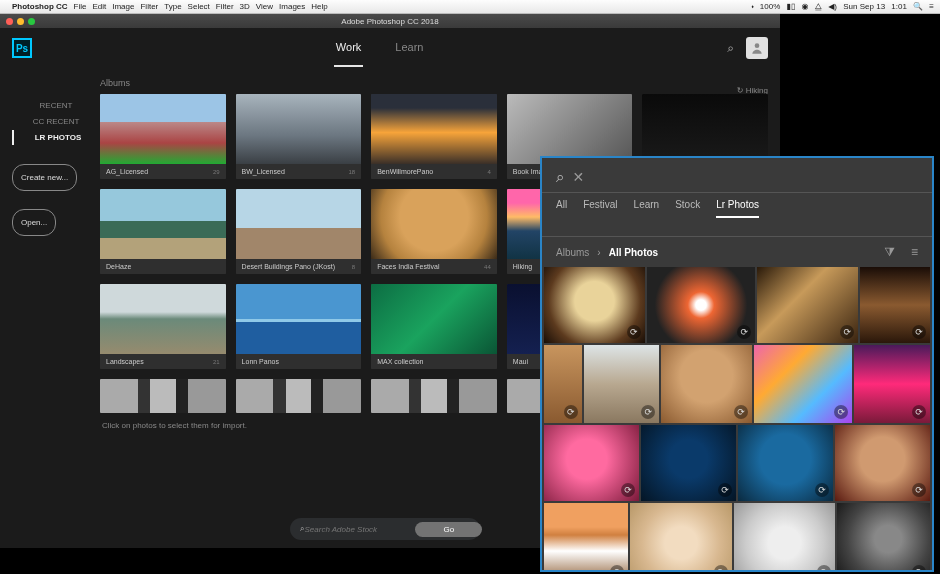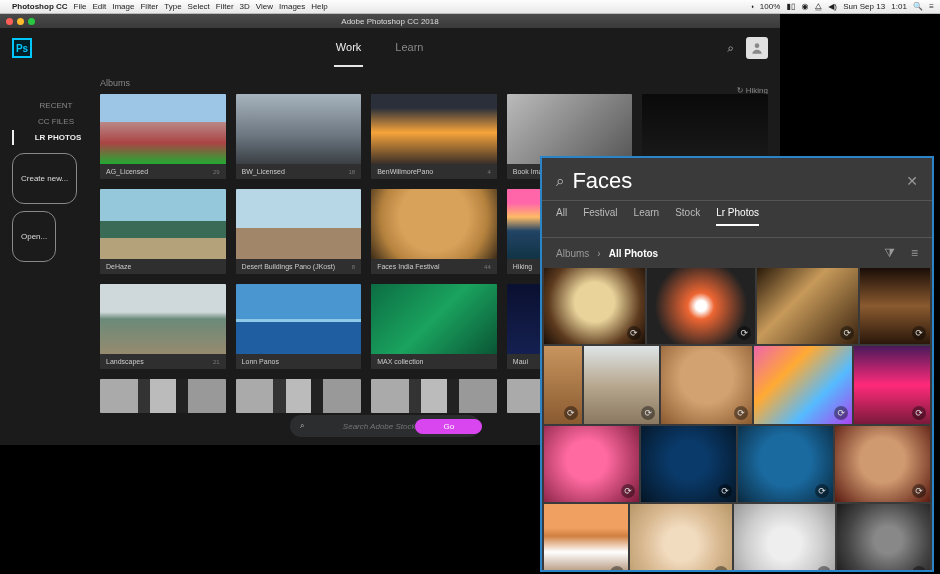--- a/index.html
+++ b/index.html
@@ -31,21 +31,21 @@
   .avatar{ width:22px; height:22px; background:#e0e0e0; border-radius:3px; display:flex; align-items:center; justify-content:center; }
   .avatar svg{ width:14px; height:14px; fill:#888; }
 
   .refresh{ position:absolute; right:12px; top:58px; font-size:8px; color:#888; }
   .refresh::before{ content:"↻ "; }
 
   .content{ display:flex; padding:10px 12px 0 12px; }
   .leftnav{ width:88px; font-size:8px; padding-top:20px; }
   .leftnav .navitem{ color:#888; padding:3px 2px; margin-bottom:1px;text-align:center; }
   .leftnav .navitem.active{ color:#eee; font-weight:600; border-left:2px solid #eee; padding-left:4px; }
-  .leftnav .navbtn{ border:1px solid #888; border-radius:12px; color:#ddd; font-size:8px; padding:20px 8px; margin-top:7px; display:inline-block; text-align:center; }
+  .leftnav .navbtn{ border:1px solid #888; border-radius:12px; color:#ddd; font-size:8px; padding:8px 8px; margin-top:18px; display:inline-block; text-align:center; }
 
   .grid-area{ flex:1; }
   .section-label{ font-size:9px; color:#888; margin-bottom:6px; }
   .album-grid{ display:grid; grid-template-columns:repeat(5,1fr); gap:10px; }
   .album{ background:#2a2a2a; border-radius:1px; overflow:hidden; }
   .thumb{ height:70px; position:relative; }
   .album .cap{ display:flex; justify-content:space-between; align-items:center; padding:4px 6px; font-size:7px; background:#2f2f2f; }
   .album .cnt{ color:#777; font-size:6px; }
   .album.partial .thumb{ height:34px; }
   .hint{ font-size:8px; color:#888; padding:8px 2px 14px; }
@@ -61,30 +61,30 @@
   .g-face{background:radial-gradient(circle at 50% 40%,#d9a25b 45%,#b5823e 70%,#3a2a18);}
   .g-sunset{background:linear-gradient(#f6a 20%,#fb6 40%,#246 60%,#134);}
   .g-land{background:linear-gradient(#cfd9db 40%,#6b8a7a 50%,#968b6e);}
   .g-ocean{background:linear-gradient(#4a96d0 50%,#8fc9e8 50% 55%,#1f5ea0 55%);}
   .g-green{background:linear-gradient(135deg,#0c6d43,#1aa35e,#0a5535);}
   .g-blue{background:linear-gradient(#0a1030,#142050);}
   .g-bw2{background:linear-gradient(90deg,#aaa 30%,#333 30% 40%,#bbb 40% 60%,#222 60% 70%,#999 70%);}
 
   
   .stock-pill{ position:absolute; left:290px; bottom:8px; width:190px; height:22px; background:#2b2d2f; border-radius:12px; display:flex; align-items:center; padding:0 3px 0 10px; font-size:8px; }
-  .stock-pill input{ flex:1; background:none; border:none; color:#999; font-style:italic; font-size:8px; outline:none;text-align:right; }
-  .stock-go{ background:#d946ef; color:#fff; border-radius:10px; padding:3px 28px; font-size:8px; }
+  .stock-pill input{ flex:1; background:none; border:none; color:#999; font-style:italic; font-size:8px; outline:none; }
+  .stock-go{ background:#737373; color:#fff; border-radius:10px; padding:3px 28px; font-size:8px; }
 
   
   .panel{ position:absolute; left:540px; top:156px; width:394px; height:416px; background:#3a3a3a; border:2px solid #2a85c8; overflow:hidden; }
   .panel-search{ display:flex; align-items:center; padding:10px 14px 6px; gap:8px; border-bottom:1px solid #555; }
   .panel-search .mag{ font-size:15px; color:#bbb; }
   .panel-search input{ flex:1; background:none; border:none; color:#fff; font-size:22px; font-weight:300; outline:none; }
   .panel-search .close{ color:#999; font-size:14px; }
-  .panel-tabs{ display:flex; gap:16px; padding:6px 14px 11px; font-size:10px; border-bottom:1px solid #555; }
+  .panel-tabs{ display:flex; gap:16px; padding:6px 14px 18px; font-size:10px; border-bottom:1px solid #555; }
   .panel-tab{ color:#bbb; padding-bottom:6px; }
   .panel-tab.active{ color:#fff; border-bottom:2px solid #fff; }
   .panel-crumb{ display:flex; align-items:center; gap:8px; padding:8px 14px; font-size:10px; }
   .panel-crumb .c1{ color:#999; }
   .panel-crumb .c2{ color:#fff; font-weight:600; }
   .panel-crumb .spacer{ flex:1; }
   .panel-crumb .ico{ color:#999; font-size:12px; margin-left:8px; }
   .panel-grid{ display:grid; gap:2px; padding:0 2px; }
   .row{ display:grid; gap:2px; }
   .cell{ height:76px; position:relative; overflow:hidden; }
@@ -149,21 +149,21 @@
 
 <div class="titlebar">
   <div class="traffic">
     <span class="tr-r"></span>
     <span class="tr-y"></span>
     <span class="tr-g"></span>
   </div>
   <span>Adobe Photoshop CC 2018</span>
 </div>
 
-<div class="ps-window" style="height:417px;">
+<div class="ps-window" style="height:520px;">
   <div class="ps-header">
     <div class="ps-logo">Ps</div>
     <div class="header-tabs">
       <div class="header-tab active">Work</div>
       <div class="header-tab">Learn</div>
     </div>
     <div class="header-right">
       <span class="search-ico">⌕</span>
       <div class="avatar">
         <svg viewBox="0 0 24 24">
@@ -172,21 +172,21 @@
           </svg>
       </div>
     </div>
   </div>
 
   <div class="refresh">Hiking</div>
 
   <div class="content">
     <div class="leftnav">
       <div class="navitem">RECENT</div>
-      <div class="navitem">CC FILES</div>
+      <div class="navitem">CC RECENT</div>
       <div class="navitem active">LR PHOTOS</div>
       <div class="navbtn">Create new...</div><br>
       <div class="navbtn">Open...</div>
     </div>
 
     <div class="grid-area">
       <div class="section-label">Albums</div>
       <div class="album-grid" id="album-grid">
           <div class="album">
             <div class="thumb g-red"></div>
@@ -304,34 +304,34 @@
           <div class="album partial">
             <div class="thumb g-bw2"></div>
           </div>
           <div class="album partial">
             <div class="thumb g-bw2"></div>
           </div>
           <div class="album partial">
             <div class="thumb g-bw2"></div>
           </div>
         </div>
+      <div class="hint">Click on photos to select them for import.</div>
     </div>
   </div>
 
   <div class="stock-pill">
     <span>⌕</span>
     <input placeholder="Search Adobe Stock" style="">
     <span class="stock-go">Go</span>
   </div>
 </div>
 
 <div class="panel">
   <div class="panel-search">
     <span class="mag">⌕</span>
-    <input value="Faces" style="">
     <span class="close">✕</span>
   </div>
   <div class="panel-tabs">
     <div class="panel-tab">All</div>
     <div class="panel-tab">Festival</div>
     <div class="panel-tab">Learn</div>
     <div class="panel-tab">Stock</div>
     <div class="panel-tab active">Lr Photos</div>
   </div>
   <div class="panel-crumb">

